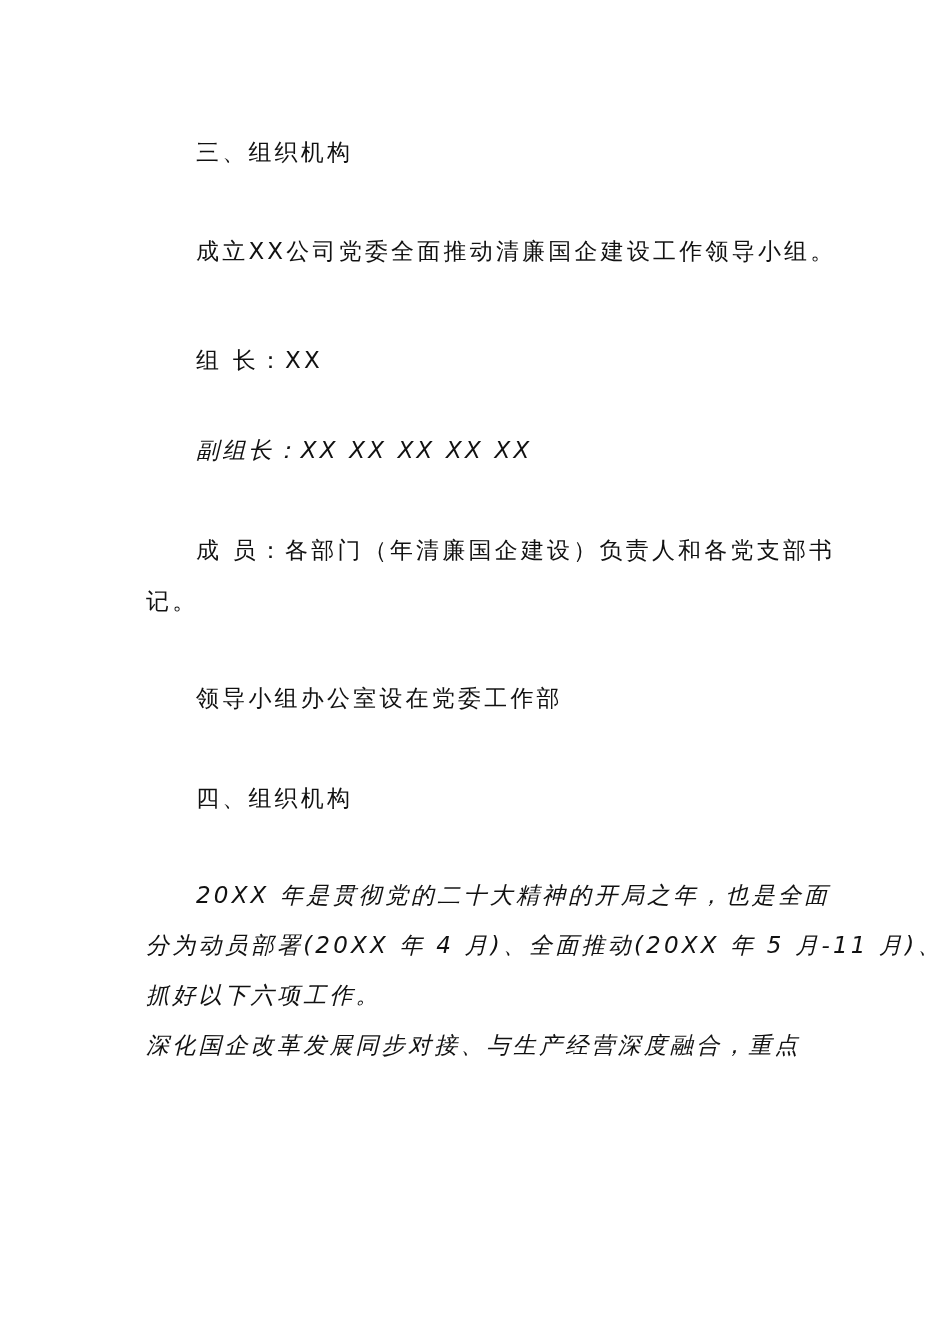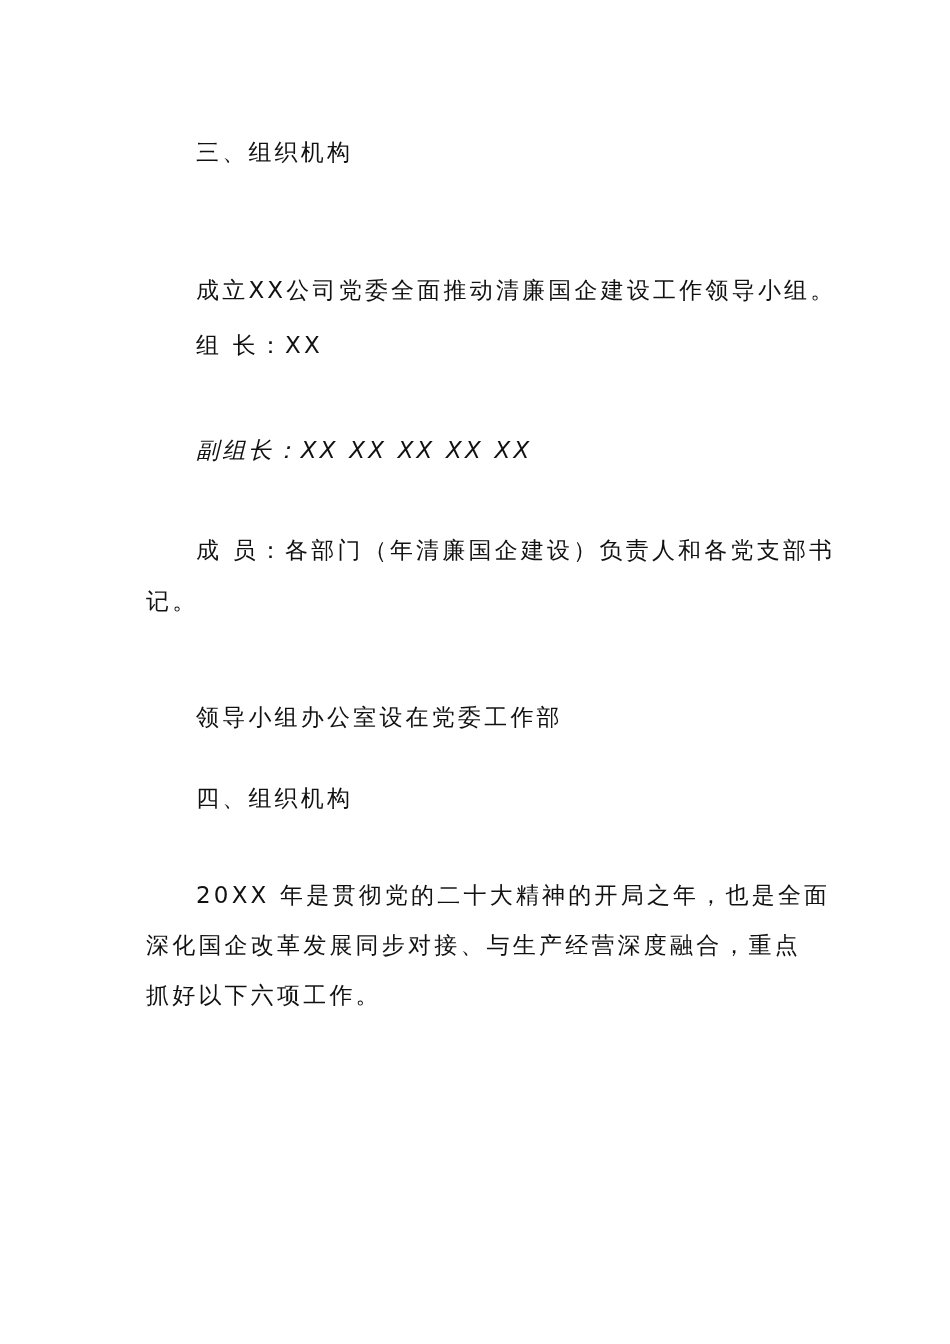--- a/index.html
+++ b/index.html
@@ -15,35 +15,36 @@
       letter-spacing: 3.2px;
       white-space: nowrap;
       line-height: 30px;
       color: #111;
     }
     .indent { left: 196px; }
     .flush { left: 146px; }
     .para { position: absolute; left: 146px; width: 670px; }
     .para .pl {
       display: block; white-space: nowrap; font-size: 23px;
-      letter-spacing: 3.2px; line-height: 50px; color: #111;
+      letter-spacing: 3.2px; line-height: 50px; color: #111; font-style: italic;
     }
     .para .pl.first { padding-left: 50px; }
   </style>
 </head>
 <body>
 
 <div class="page">
   <div class="line indent" style="top:137px;">三、组织机构</div>
-  <div class="line indent" style="top:236px;margin-top:39px;">成立XX公司党委全面推动清廉国企建设工作领导小组。</div>
-  <div class="line indent" style="top:330px;">组  长：XX</div>
+  <div class="line indent" style="top:236px;">成立XX公司党委全面推动清廉国企建设工作领导小组。</div>
+  <div class="line indent" style="top:345px;">组  长：XX</div>
   <div class="line indent" style="top:435px;font-style:italic;">副组长：XX XX XX XX XX</div>
   <div class="line indent" style="top:535px;">成  员：各部门（年清廉国企建设）负责人和各党支部书</div>
   <div class="line flush" style="top:586px;">记。</div>
-  <div class="line indent" style="top:683px;margin-top:19px;">领导小组办公室设在党委工作部</div>
+  <div class="line indent" style="top:683px;">领导小组办公室设在党委工作部</div>
   <div class="line indent" style="top:783px;">四、组织机构</div>
 
   <div class="para" style="top:870px;">
     <span class="pl first">20XX 年是贯彻党的二十大精神的开局之年，也是全面</span>
+    <span class="pl">分为动员部署(20XX 年 4 月)、全面推动(20XX 年 5 月-11 月)、</span>
+    <span class="pl">抓好以下六项工作。</span>
     <span class="pl">深化国企改革发展同步对接、与生产经营深度融合，重点</span>
-    <span class="pl">抓好以下六项工作。</span>
   </div>
 </div>
 
 </body></html>

